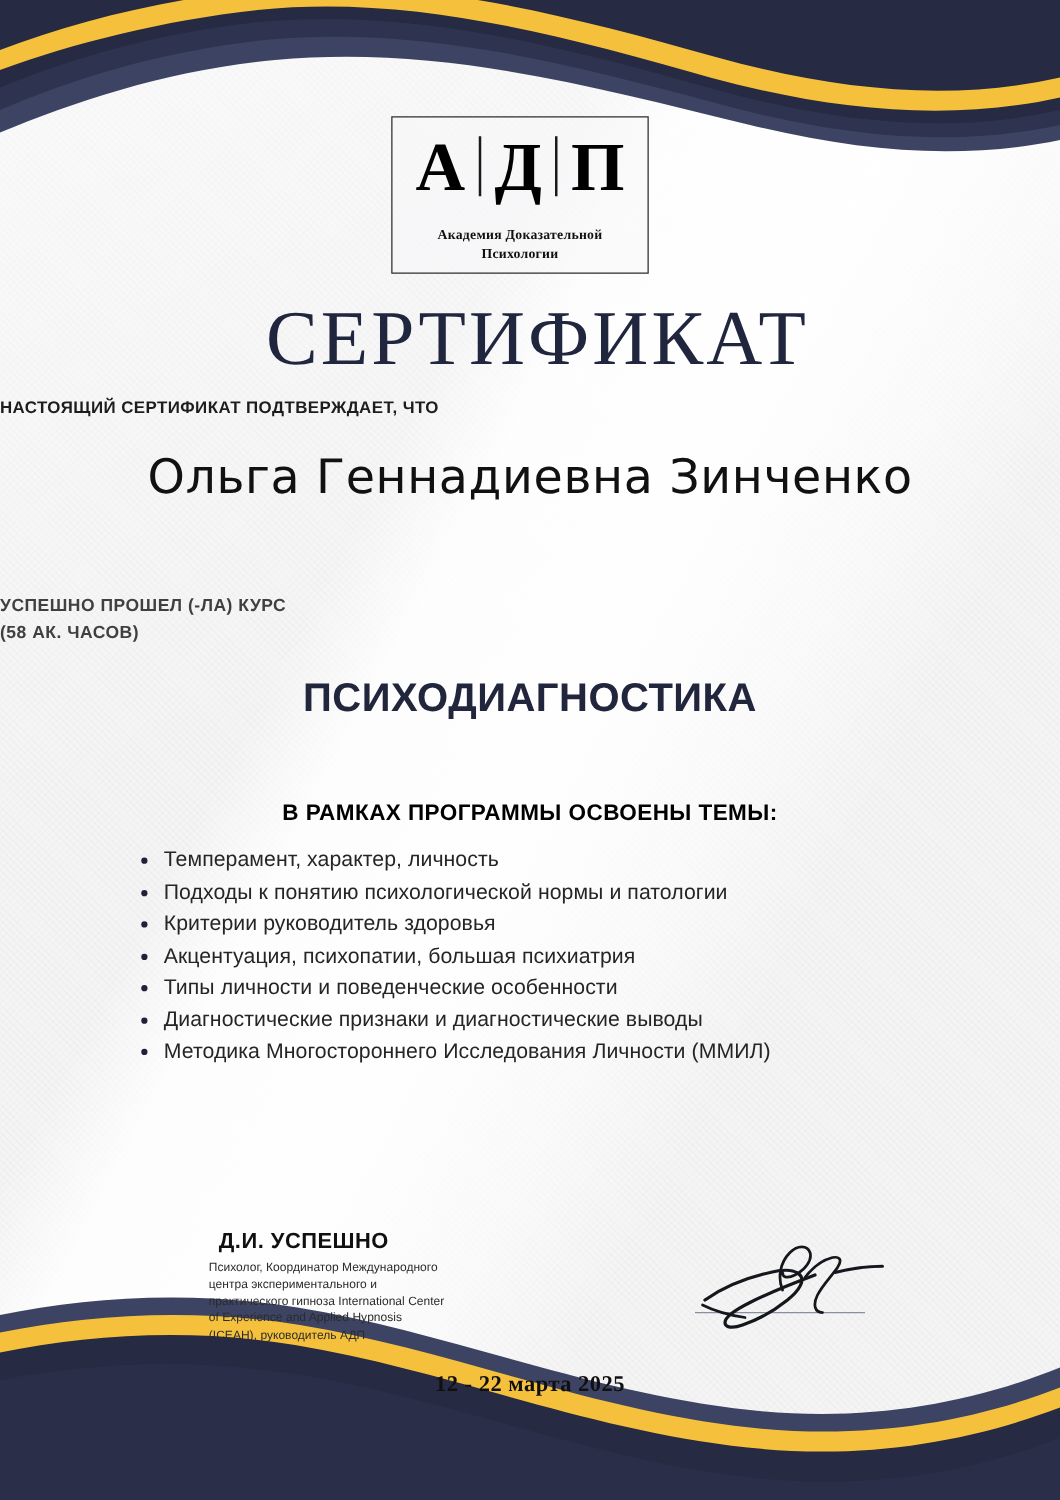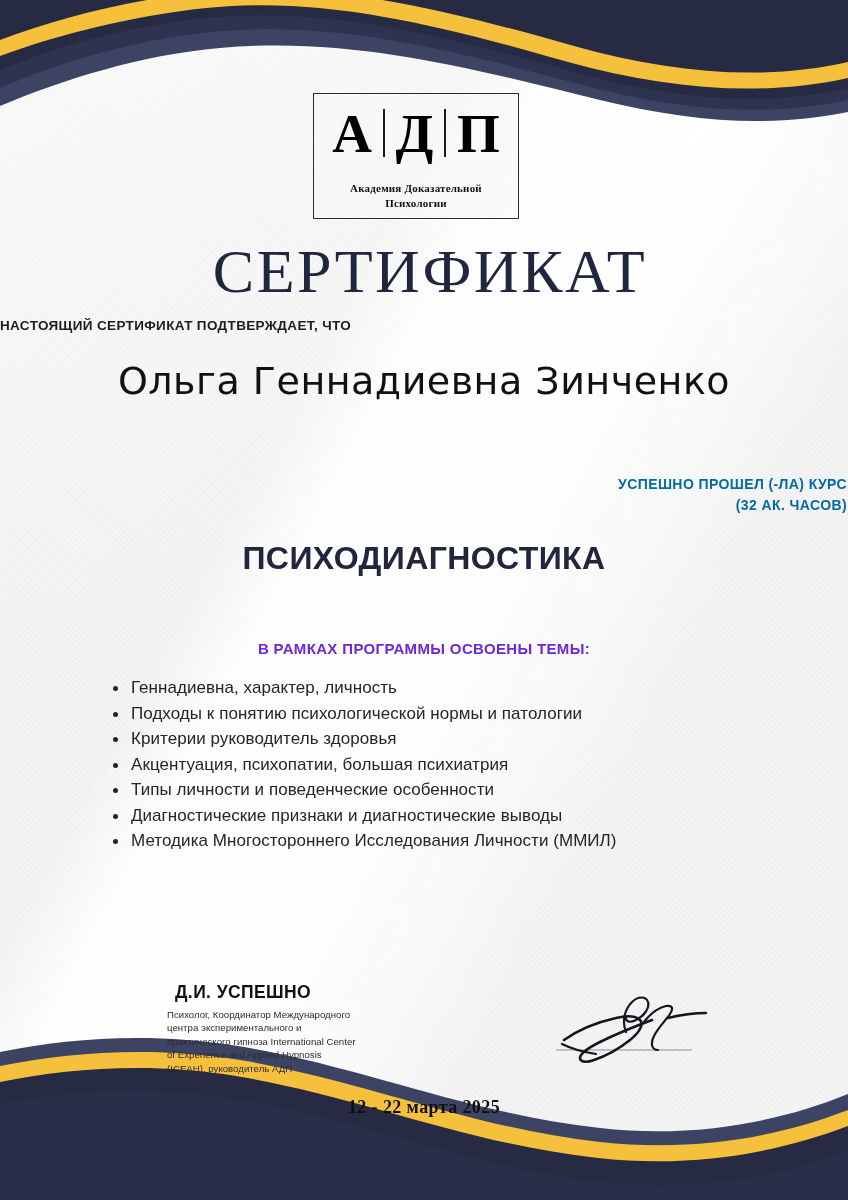--- a/index.html
+++ b/index.html
@@ -147,25 +147,25 @@
     font-style: normal;
     font-size: 38px;
     letter-spacing: 0.5px;
     color: #111111;
     line-height: 1.15;
   }
   .course-pre {
     position: absolute;
     left: 0; right: 1px;
     top: 474px;
-    text-align: right;
+    text-align: left;
     font-size: 14px;
     font-weight: 700;
     letter-spacing: 0.4px;
-    color: #0369a1;
+    color: #404040;
     line-height: 1.52;
   }
   .course-title {
     position: absolute;
     left: 0; right: 0;
     top: 530px;
     text-align: center;
     font-size: 32px;
     font-weight: 800;
     letter-spacing: 0.4px;
@@ -173,24 +173,24 @@
     line-height: 1;
     margin-top: 12px;
   }
 
   
   .topics-heading {
     position: absolute;
     left: 0; right: 0;
     top: 640px;
     text-align: center;
-    font-size: 15px;
+    font-size: 18px;
     font-weight: 700;
     letter-spacing: 0.35px;
-    color: #6d28d9;
+    color: #000000;
   }
   .topics-list {
     position: absolute;
     left: 108px;
     top: 675px;
     margin: 0;
     padding: 0;
     list-style: none;
   }
   .topics-list li {
@@ -298,27 +298,27 @@
       </div>
     </div>
 
     <div class="title">СЕРТИФИКАТ</div>
     <div class="subtitle">НАСТОЯЩИЙ СЕРТИФИКАТ ПОДТВЕРЖДАЕТ, ЧТО</div>
 
     <div class="recipient">Ольга Геннадиевна Зинченко</div>
 
     <div class="course-pre">
       <div>УСПЕШНО ПРОШЕЛ (-ЛА) КУРС</div>
-      <div>(32 АК. ЧАСОВ)</div>
+      <div>(58 АК. ЧАСОВ)</div>
     </div>
     <div class="course-title">ПСИХОДИАГНОСТИКА</div>
 
     <div class="topics-heading">В РАМКАХ ПРОГРАММЫ ОСВОЕНЫ ТЕМЫ:</div>
     <ul class="topics-list">
-      <li>Геннадиевна, характер, личность</li>
+      <li>Темперамент, характер, личность</li>
       <li>Подходы к понятию психологической нормы и патологии</li>
       <li>Критерии руководитель здоровья</li>
       <li>Акцентуация, психопатии, большая психиатрия</li>
       <li>Типы личности и поведенческие особенности</li>
       <li>Диагностические признаки и диагностические выводы</li>
       <li>Методика Многостороннего Исследования Личности (ММИЛ)</li>
     </ul>
 
     <div class="signer-name">Д.И. УСПЕШНО</div>
     <div class="signer-role">

